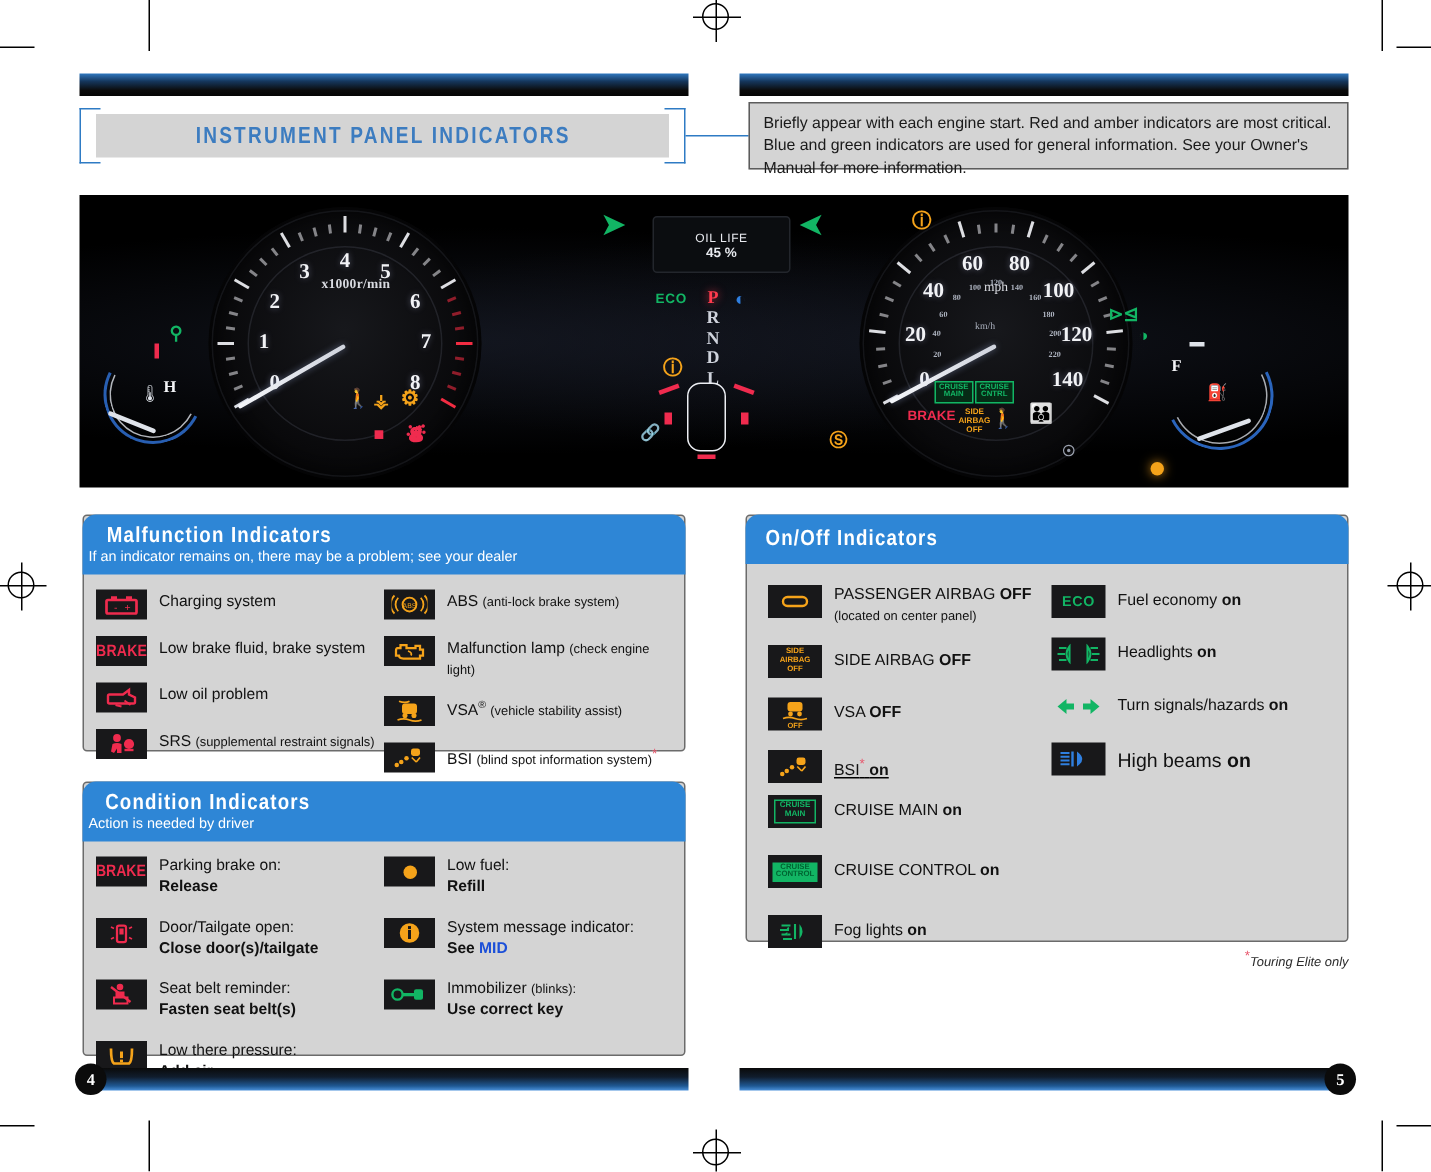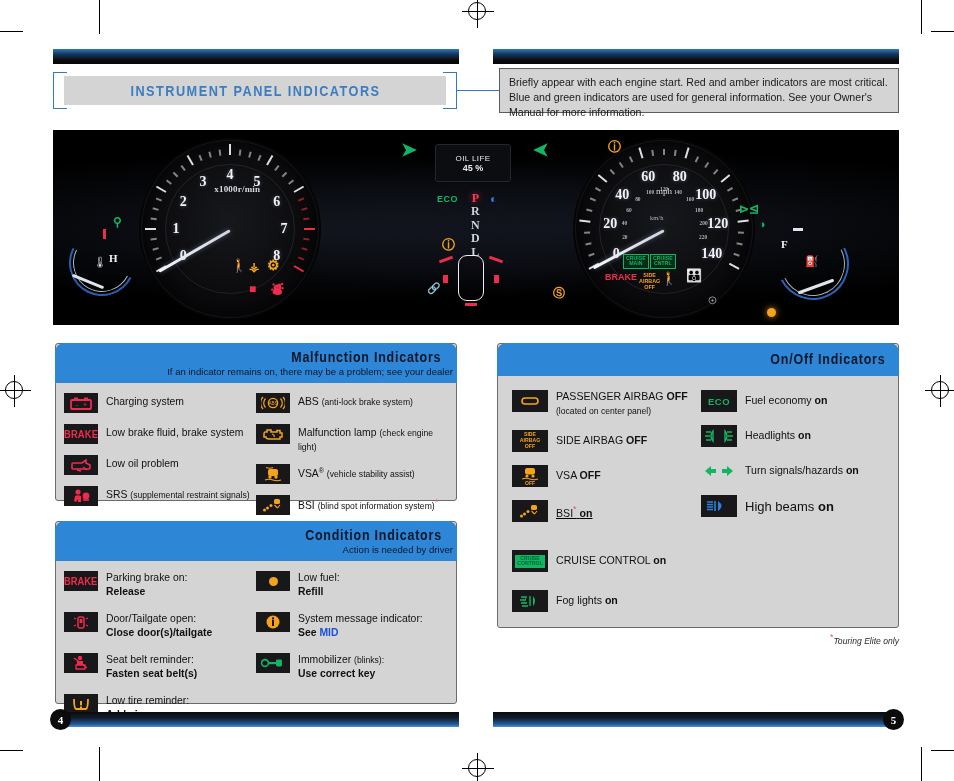--- a/index.html
+++ b/index.html
@@ -102,21 +102,21 @@
   .gearcol { position:absolute; display:flex; flex-direction:column; align-items:center;
              font-family:"Liberation Serif",serif; font-weight:bold; font-size:12px; line-height:1.12; color:#cfd3dc; }
   .gearcol .sel { color:#ff3b4e; text-shadow:0 0 6px rgba(255,60,78,.7); }
 
   
   .panel {
     position:absolute; background:#d4d4d4; border:1px solid #6b6b6b;
     border-radius:3px;
   }
   .panel-head {
-    background:#2e86d6; color:#0f172a; text-align:right; padding:5px 4px 6px;
+    background:#2e86d6; color:#ffffff; text-align:left; padding:5px 4px 6px;
     border-radius:9px 9px 0 0; margin:-1px -1px 0 -1px;
   }
   .panel-head .h1 {
     font-size:14.5px; letter-spacing:.9px; font-weight:bold;
     font-family:"Liberation Sans Narrow","Liberation Sans",sans-serif;
     transform:scaleX(0.86); display:inline-block;
   }
   .panel-head .h2 { font-size:9.6px; display:block; margin-top:0px; }
   .panel-body { padding:10px 8px 8px; }
 
@@ -316,21 +316,21 @@
     <div class="tl red" style="left:218px;top:150px;font-size:13px;">⛇</div>
     <div class="tl green" style="left:60px;top:85px;font-size:12px;">⚲</div>
     <div class="tl white" style="left:56px;top:122px;font-size:11px;color:#f3f4f7;font-family:'Liberation Serif',serif;">H</div>
 
     <div style="position:absolute;left:16px;top:100px;width:66px;height:66px;border-radius:50%;border:2px solid #2f6fd0;border-right-color:transparent;border-top-color:transparent;transform:rotate(-18deg);opacity:.85;"></div>
     <div style="position:absolute;left:20px;top:104px;width:58px;height:58px;border-radius:50%;border:1px solid #dfe3ea;border-right-color:transparent;border-top-color:transparent;transform:rotate(-18deg);opacity:.8;"></div>
     <div style="position:absolute;left:50px;top:99px;width:3px;height:10px;background:#ef2b4e;"></div>
     <div style="position:absolute;left:18px;top:150px;width:34px;height:3px;background:#dfe3ea;transform:rotate(22deg);border-radius:2px;"></div>
     <div style="position:absolute;left:40px;top:126px;color:#dfe3ea;font-size:11px;">🌡</div>
 
-    <div class="mid-screen" style="left:382px;top:14px;width:76px;height:38px;">
+    <div class="mid-screen" style="left:382px;top:14px;width:92px;height:38px;">
       <div style="font-size:8px;letter-spacing:.4px;font-family:'Liberation Sans',sans-serif;">OIL LIFE</div>
       <div style="font-size:9px;font-weight:bold;">45 %</div>
     </div>
 
     <div class="gearcol" style="left:418px;top:62px;" id="gearcol">
         <div class="sel">P</div>
         <div>R</div>
         <div>N</div>
         <div>D</div>
         <div>L</div>
@@ -655,21 +655,21 @@
 
         <div class="row">
           <div class="ic">
             <svg width="22" height="16" viewBox="0 0 22 16">
                 <path d="M4 3 Q4 12 6 13 L16 13 Q18 12 18 3" fill="none" stroke="#f5a31a" stroke-width="1.8"></path>
                 <rect x="10" y="5" width="2" height="4.4" fill="#f5a31a"></rect>
                 <rect x="10" y="10.4" width="2" height="1.8" fill="#f5a31a"></rect>
               </svg>
           </div>
           <div class="txt" style="padding-top:0;">
-            <span>Low tire reminder:</span><br>
+            <span>Low there pressure:</span><br>
             <b>Add air</b>
           </div>
         </div>
 
       </div>
       <div class="col">
 
         <div class="row" style="margin-bottom:14px;">
           <div class="ic">
             <div style="width:9px;height:9px;border-radius:50%;background:#f5a31a;"></div>
@@ -750,35 +750,43 @@
                 <circle cx="13" cy="10" r="1.6" fill="#f5a31a"></circle>
                 <path d="M2 13 Q6 11.6 10 13 Q14 14.4 18 13" stroke="#f5a31a" stroke-width="1.1" fill="none"></path>
                 <text x="10" y="19" font-size="5" fill="#f5a31a" text-anchor="middle" font-family="Liberation Sans" font-weight="bold">OFF</text>
               </svg>
           </div>
           <div class="txt" style="padding-top:4px;font-size:10.6px;">
             <span>VSA </span><b>OFF</b>
           </div>
         </div>
 
-        <div class="row" style="margin-bottom:28px;text-decoration:underline;">
+        <div class="row" style="margin-bottom:8px;text-decoration:underline;">
           <div class="ic wide" style="height:22px;">
             <svg width="24" height="16" viewBox="0 0 24 16">
                 <rect x="13" y="2" width="6" height="5" rx="1.6" fill="#f5a31a"></rect>
                 <circle cx="10" cy="8.5" r="1.5" fill="#f5a31a"></circle>
                 <circle cx="6.5" cy="11" r="1.5" fill="#f5a31a"></circle>
                 <circle cx="3.5" cy="13" r="1.5" fill="#f5a31a"></circle>
                 <path d="M13.5 8 L16.5 11 M19 8 L16.5 11" stroke="#f5a31a" stroke-width="1.1"></path>
               </svg>
           </div>
           <div class="txt" style="padding-top:4px;font-size:10.6px;">
             <span>BSI</span><span class="star">*</span> <b>on</b>
           </div>
         </div>
 
+        <div class="row" style="margin-bottom:18px;">
+          <div class="ic wide" style="height:22px;">
+            <span style="color:#12b564;font-size:5.4px;line-height:1.1;text-align:center;font-weight:bold;border:1px solid #12b564;padding:1px 3px;">CRUISE<br>MAIN</span>
+          </div>
+          <div class="txt" style="padding-top:4px;font-size:10.6px;">
+            <span>CRUISE MAIN </span><b>on</b>
+          </div>
+        </div>
 
         <div class="row" style="margin-bottom:18px;">
           <div class="ic wide" style="height:22px;">
             <span style="color:#0d7a43;background:#12b564;font-size:5.2px;line-height:1.1;text-align:center;font-weight:bold;padding:1px 2px;color:#063;">CRUISE<br>CONTROL</span>
           </div>
           <div class="txt" style="padding-top:4px;font-size:10.6px;">
             <span>CRUISE CONTROL </span><b>on</b>
           </div>
         </div>
 

